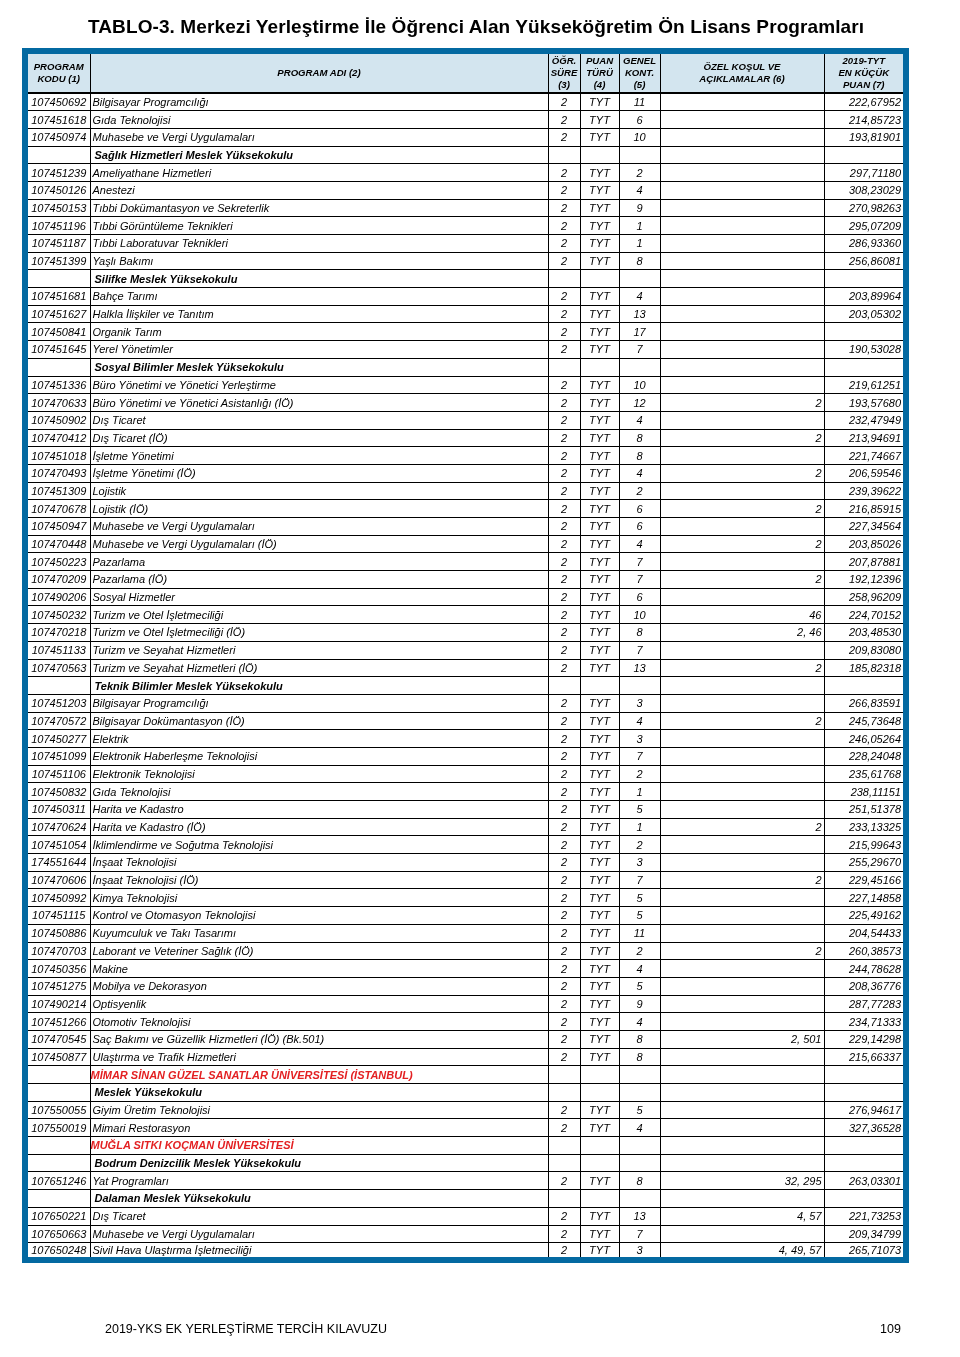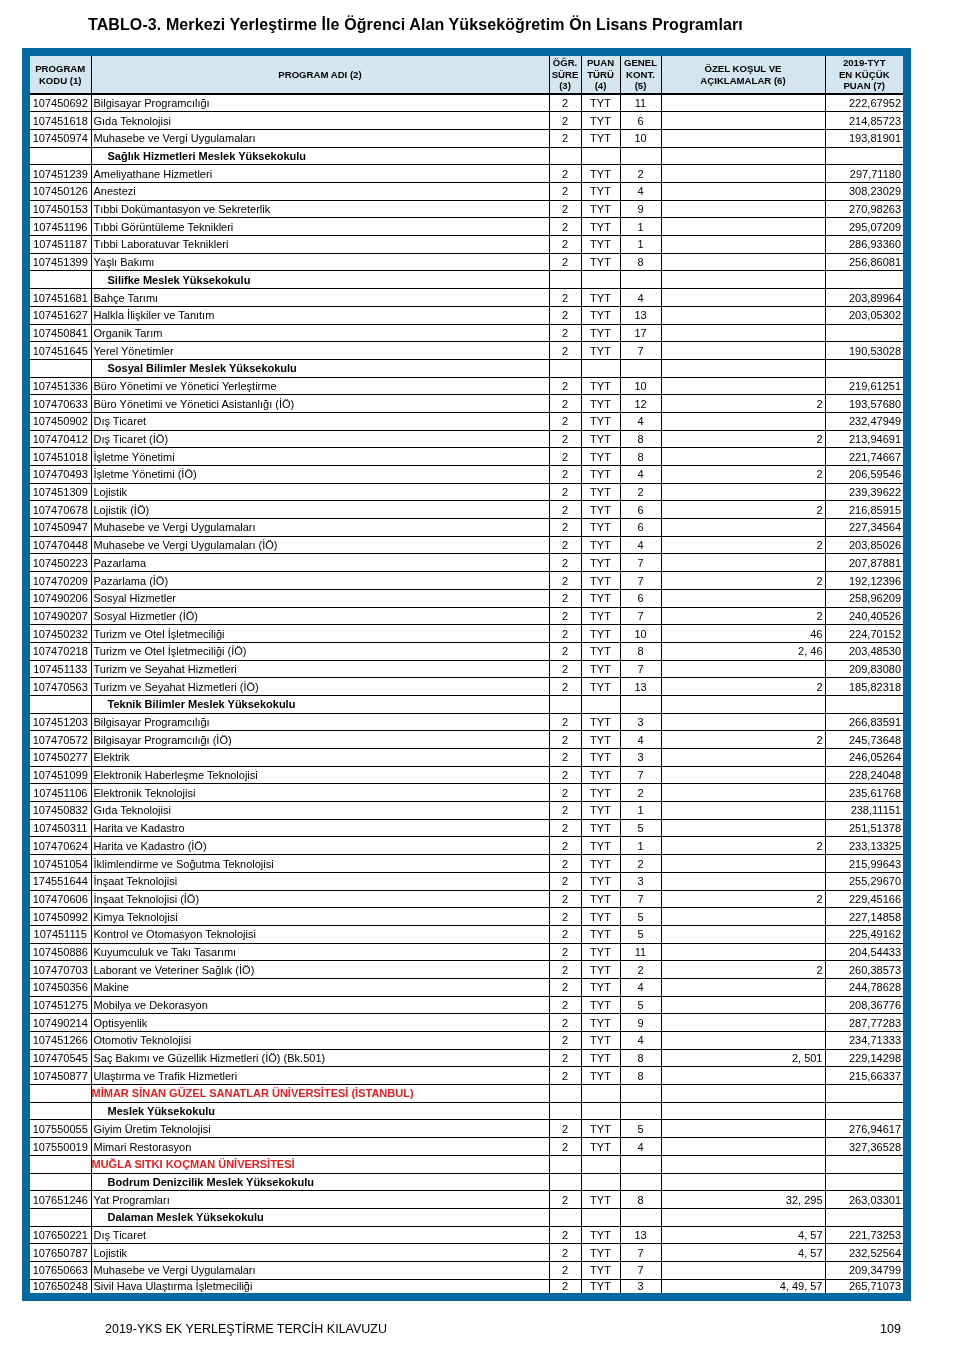--- a/index.html
+++ b/index.html
@@ -4,27 +4,28 @@
 <style>
   * { margin:0; padding:0; box-sizing:border-box; }
   html,body { background:#ffffff; }
   body {
     width:960px; height:1357px; position:relative;
     font-family:"Liberation Sans", sans-serif; color:#000;
     overflow:hidden;
   }
   .page-title {
     position:absolute; left:88px; top:16px;
-    font-size:16px; font-weight:bold; letter-spacing:0.1px;
+    font-size:19px; font-weight:bold; letter-spacing:0.1px;
     white-space:nowrap;
   }
   .table-wrap { position:absolute; left:22px; top:48px; }
   table.main-table {
     border-collapse:collapse; table-layout:fixed; width:881px;
-    border:8px solid #0369a1;
+    border:6px solid #0369a1;
+    font-style:italic;
   }
   .main-table th, .main-table td {
     border:1px solid #000;
     overflow:hidden;
   }
   .main-table thead tr { height:42px; }
   .main-table th {
     background:var(--header-bg, #d3e5ef);
     font-size:9.6px; font-weight:bold; text-align:center;
     vertical-align:middle; white-space:pre-line; line-height:1.22;
@@ -34,21 +35,21 @@
   .main-table td {
     font-size:11px; white-space:nowrap; vertical-align:middle;
     padding:0 2px;
   }
   .col-kodu  { text-align:center; }
   .col-adi   { text-align:left; padding-left:12px; }
   .col-sure, .col-turu, .col-kont { text-align:center; }
   .col-kosul { text-align:right; padding-right:5px; }
   .col-puan  { text-align:right; padding-right:4px; }
   tr.school td.col-adi {
-    font-weight:bold; padding-left:16px;
+    font-weight:bold; padding-left:4px;
   }
   tr.university td.col-adi {
     font-weight:bold; padding-left:0;
     color:var(--uni-red, #e32022);
   }
   .footer { position:absolute; top:1322px; left:0; width:960px; font-size:12.5px; }
   .footer-left { position:absolute; left:105px; top:0; white-space:nowrap;text-align:center; }
   .footer-page { position:absolute; left:880px; top:0; }
 </style>
 </head>
@@ -344,29 +345,20 @@
         <tr class="program">
           <td class="col-kodu">107490206</td>
           <td class="col-adi">Sosyal Hizmetler</td>
           <td class="col-sure">2</td>
           <td class="col-turu">TYT</td>
           <td class="col-kont">6</td>
           <td class="col-kosul"></td>
           <td class="col-puan">258,96209</td>
         </tr>
         <tr class="program">
-          <td class="col-kodu">107490207</td>
-          <td class="col-adi">Sosyal Hizmetler (İÖ)</td>
-          <td class="col-sure">2</td>
-          <td class="col-turu">TYT</td>
-          <td class="col-kont">7</td>
-          <td class="col-kosul">2</td>
-          <td class="col-puan">240,40526</td>
-        </tr>
-        <tr class="program">
           <td class="col-kodu">107450232</td>
           <td class="col-adi">Turizm ve Otel İşletmeciliği</td>
           <td class="col-sure">2</td>
           <td class="col-turu">TYT</td>
           <td class="col-kont">10</td>
           <td class="col-kosul">46</td>
           <td class="col-puan">224,70152</td>
         </tr>
         <tr class="program">
           <td class="col-kodu">107470218</td>
@@ -408,21 +400,21 @@
           <td class="col-kodu">107451203</td>
           <td class="col-adi">Bilgisayar Programcılığı</td>
           <td class="col-sure">2</td>
           <td class="col-turu">TYT</td>
           <td class="col-kont">3</td>
           <td class="col-kosul"></td>
           <td class="col-puan">266,83591</td>
         </tr>
         <tr class="program">
           <td class="col-kodu">107470572</td>
-          <td class="col-adi">Bilgisayar Programcılığı (İÖ)</td>
+          <td class="col-adi">Bilgisayar Dokümantasyon (İÖ)</td>
           <td class="col-sure">2</td>
           <td class="col-turu">TYT</td>
           <td class="col-kont">4</td>
           <td class="col-kosul">2</td>
           <td class="col-puan">245,73648</td>
         </tr>
         <tr class="program">
           <td class="col-kodu">107450277</td>
           <td class="col-adi">Elektrik</td>
           <td class="col-sure">2</td>
@@ -666,29 +658,20 @@
           <td class="col-puan"></td>
         </tr>
         <tr class="program">
           <td class="col-kodu">107650221</td>
           <td class="col-adi">Dış Ticaret</td>
           <td class="col-sure">2</td>
           <td class="col-turu">TYT</td>
           <td class="col-kont">13</td>
           <td class="col-kosul">4, 57</td>
           <td class="col-puan">221,73253</td>
-        </tr>
-        <tr class="program">
-          <td class="col-kodu">107650787</td>
-          <td class="col-adi">Lojistik</td>
-          <td class="col-sure">2</td>
-          <td class="col-turu">TYT</td>
-          <td class="col-kont">7</td>
-          <td class="col-kosul">4, 57</td>
-          <td class="col-puan">232,52564</td>
         </tr>
         <tr class="program">
           <td class="col-kodu">107650663</td>
           <td class="col-adi">Muhasebe ve Vergi Uygulamaları</td>
           <td class="col-sure">2</td>
           <td class="col-turu">TYT</td>
           <td class="col-kont">7</td>
           <td class="col-kosul"></td>
           <td class="col-puan">209,34799</td>
         </tr>

